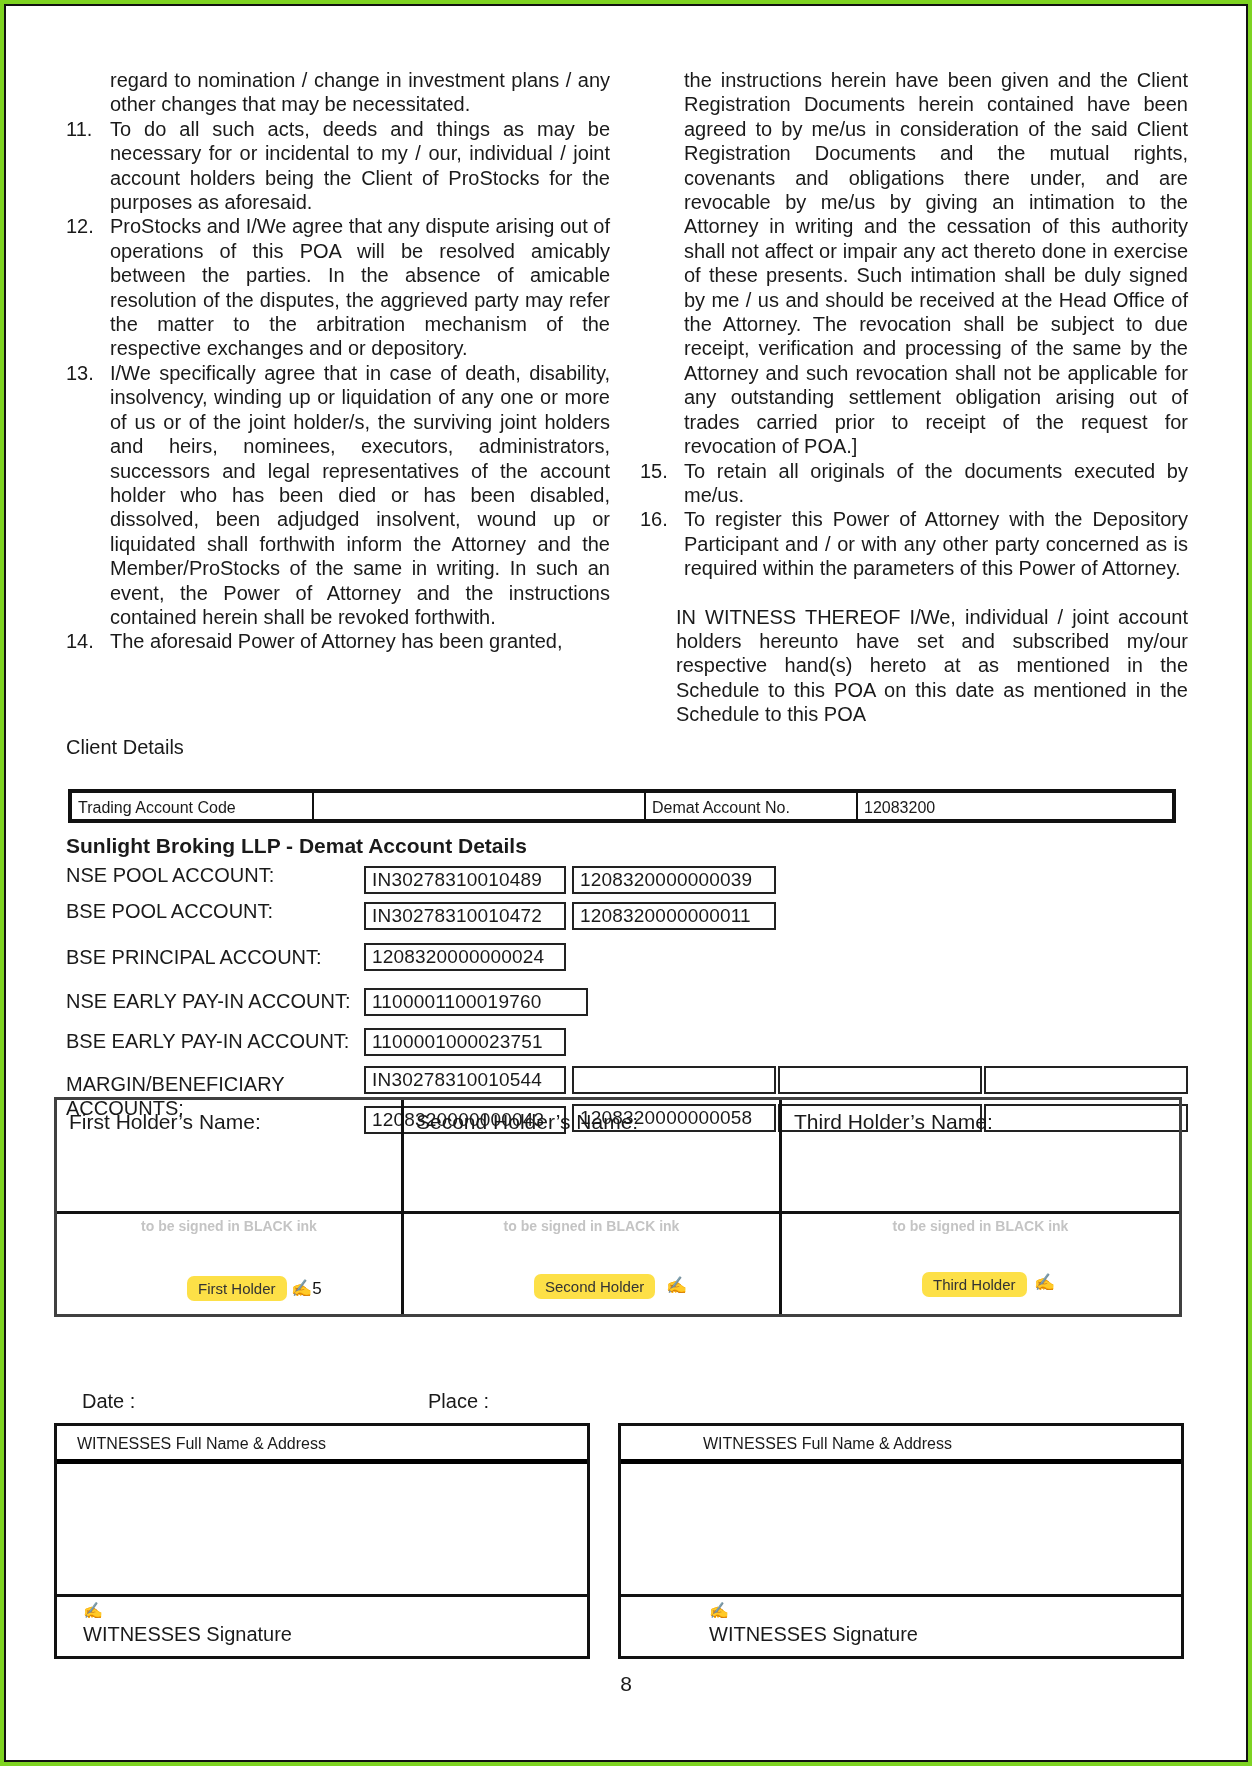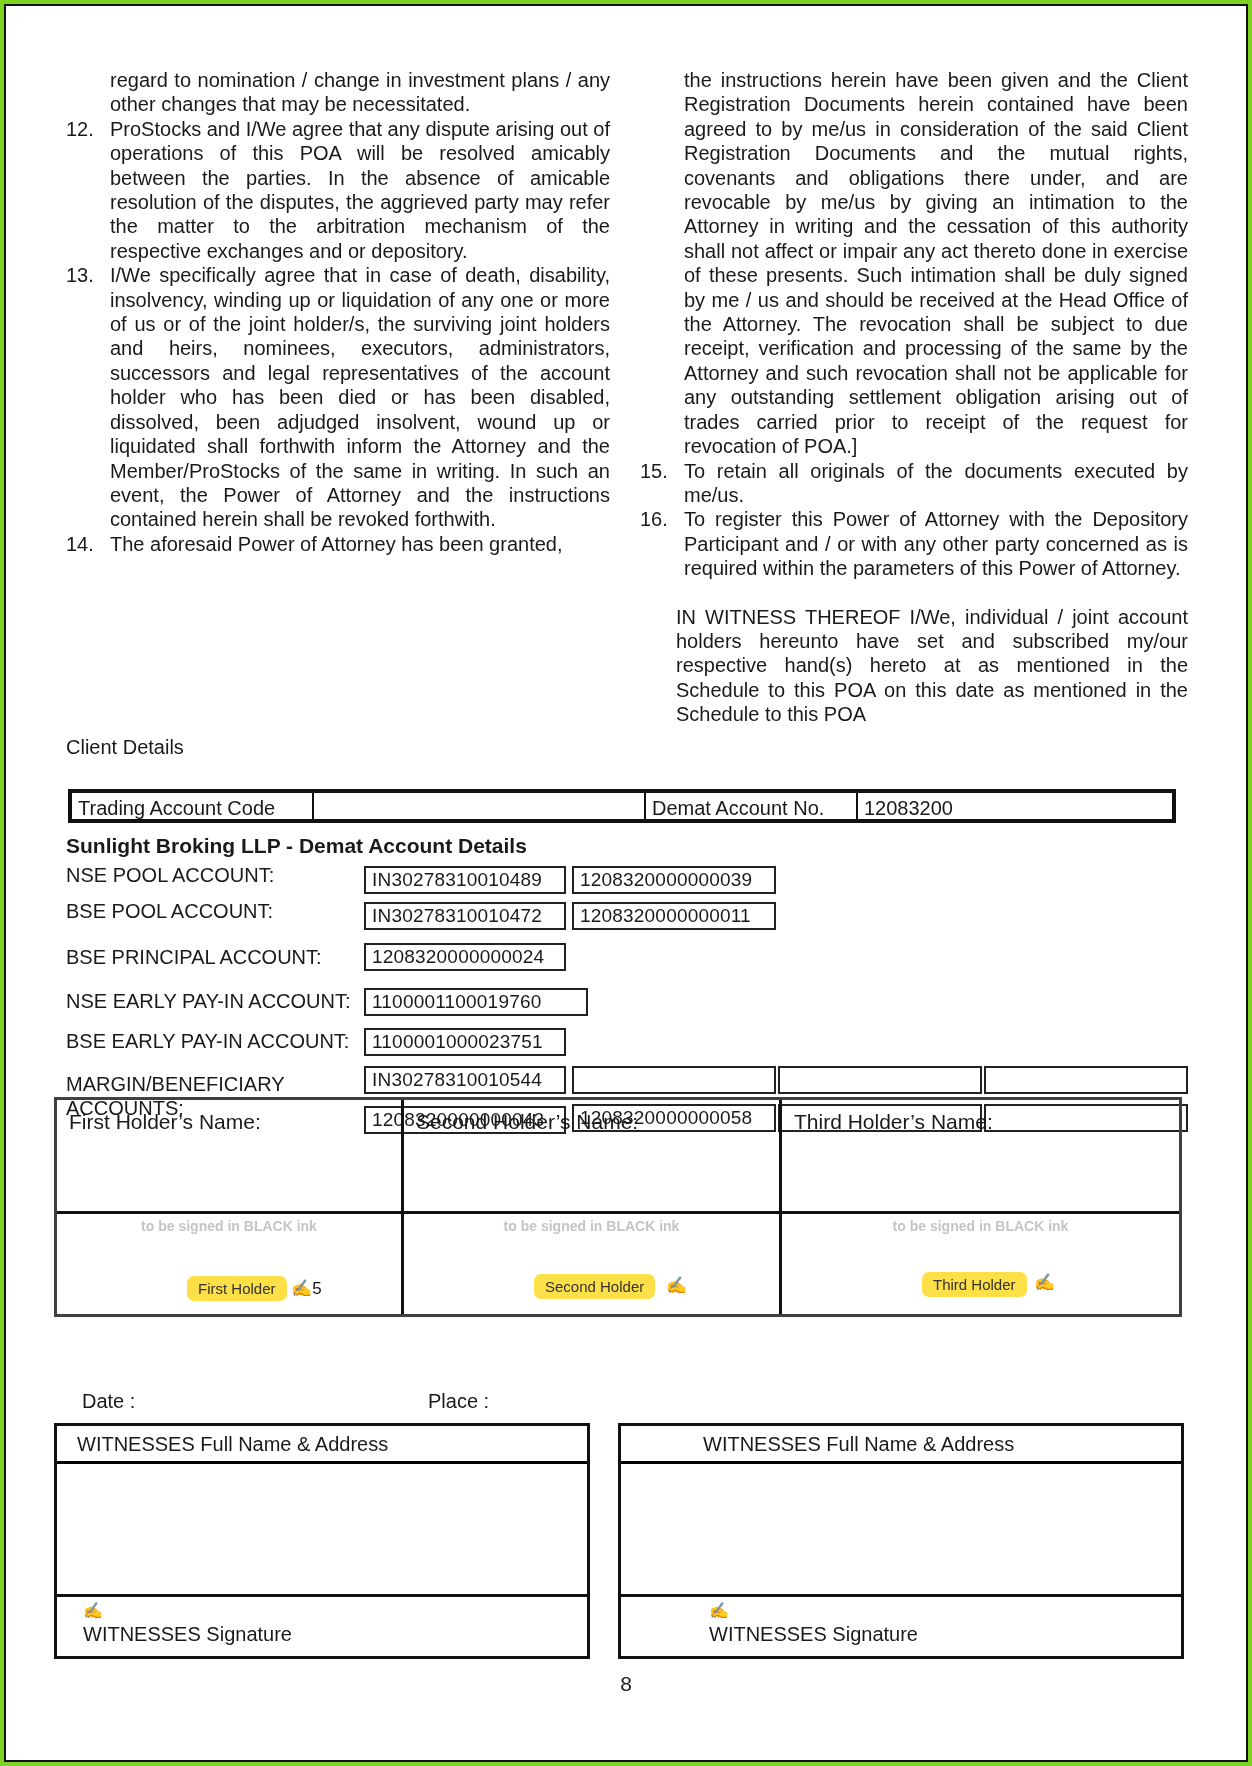--- a/index.html
+++ b/index.html
@@ -13,21 +13,21 @@
   .col-left { left: 66px; top: 68px; width: 544px; }
   .col-right { left: 640px; top: 68px; width: 548px; }
   .para { position: relative; padding-left: 44px; }
   .para .num { position: absolute; left: 0; top: 0; }
   .col-right .para { padding-left: 44px; }
   .witness-para { padding-left: 36px; margin-top: 24px; }
   .signed { position: absolute; left: 66px; top: 733px; font-size: 20px; line-height: 28px; }
   
   .client-table {
     position: absolute; left: 68px; top: 789px; width: 1108px; height: 34px;
-    border: 4px solid #111; display: flex; font-size: 20px;
+    border: 4px solid #111; display: flex; font-size: 16px;
   }
   .client-table .cell { border-right: 2px solid #111; padding: 2px 6px; line-height: 26px; white-space: nowrap; }
   .client-table .cell:last-child { border-right: none; }
   .c-label1 { width: 242px; }
   .c-val1 { width: 332px; }
   .c-label2 { width: 212px; }
   .c-val2 { flex: 1; }
   .demat-title { position: absolute; left: 66px; top: 834px; font-size: 21px; font-weight: bold; }
   .acct-label { position: absolute; left: 66px; font-size: 20px; white-space: nowrap; }
   .acct-box {
@@ -45,35 +45,39 @@
   .holders .hline { position: absolute; left: 0; right: 0; top: 111px; border-top: 3px solid #111; }
   .holders .ink { position: absolute; left: 0; right: 0; top: 118px; text-align: center; color: #c4c4c4; font-size: 14px; font-weight: bold; }
   .holders .hbtn {
     position: absolute; top: 176px; background: #fde047; color: #333; border-radius: 7px;
     font-size: 15px; padding: 4px 11px; white-space: nowrap;
   }
   .holders .pen { position: absolute; top: 178px; font-size: 17px; color: #111; }
   .date-label { position: absolute; left: 82px; top: 1390px; font-size: 20px; }
   .place-label { position: absolute; left: 428px; top: 1390px; font-size: 20px; }
   .wbox { position: absolute; top: 1423px; width: 536px; height: 236px; border: 3px solid #111; }
-  .wbox .whead { position: absolute; left: 0; right: 0; top: 0; height: 38px; border-bottom: 3px solid #000000; font-size: 20px; line-height: 36px; }
+  .wbox .whead { position: absolute; left: 0; right: 0; top: 0; height: 38px; border-bottom: 5px solid #000000; font-size: 16px; line-height: 36px; }
   .wbox .wsig { position: absolute; left: 0; right: 0; bottom: 0; height: 62px; border-top: 3px solid #111; }
   .wbox .wpen { position: absolute; left: 26px; top: 4px; font-size: 16px; }
   .wbox .wsiglabel { position: absolute; left: 26px; top: 26px; font-size: 20px; }
   .page-num { position: absolute; left: 0; width: 1252px; top: 1672px; text-align: center; font-size: 21px; }
 </style>
 </head>
 <body style="background: rgb(126, 211, 33);">
 
 <div class="frame"></div>
 
 <div class="col col-left">
   <div class="para">
     <span class="num"></span>
     <span>regard to nomination / change in investment plans / any other changes that may be necessitated.</span>
+  </div>
+  <div class="para">
+    <span class="num">11.</span>
+    <span>To do all such acts, deeds and things as may be necessary for or incidental to my / our, individual / joint account holders being the Client of ProStocks for the purposes as aforesaid.</span>
   </div>
   <div class="para">
     <span class="num">12.</span>
     <span>ProStocks and I/We agree that any dispute arising out of operations of this POA will be resolved amicably between the parties. In the absence of amicable resolution of the disputes, the aggrieved party may refer the matter to the arbitration mechanism of the respective exchanges and or depository.</span>
   </div>
   <div class="para">
     <span class="num">13.</span>
     <span>I/We specifically agree that in case of death, disability, insolvency, winding up or liquidation of any one or more of us or of the joint holder/s, the surviving joint holders and heirs, nominees, executors, administrators, successors and legal representatives of the account holder who has been died or has been disabled, dissolved, been adjudged insolvent, wound up or liquidated shall forthwith inform the Attorney and the Member/ProStocks of the same in writing. In such an event, the Power of Attorney and the instructions contained herein shall be revoked forthwith.</span>
   </div>
   <div class="para">

